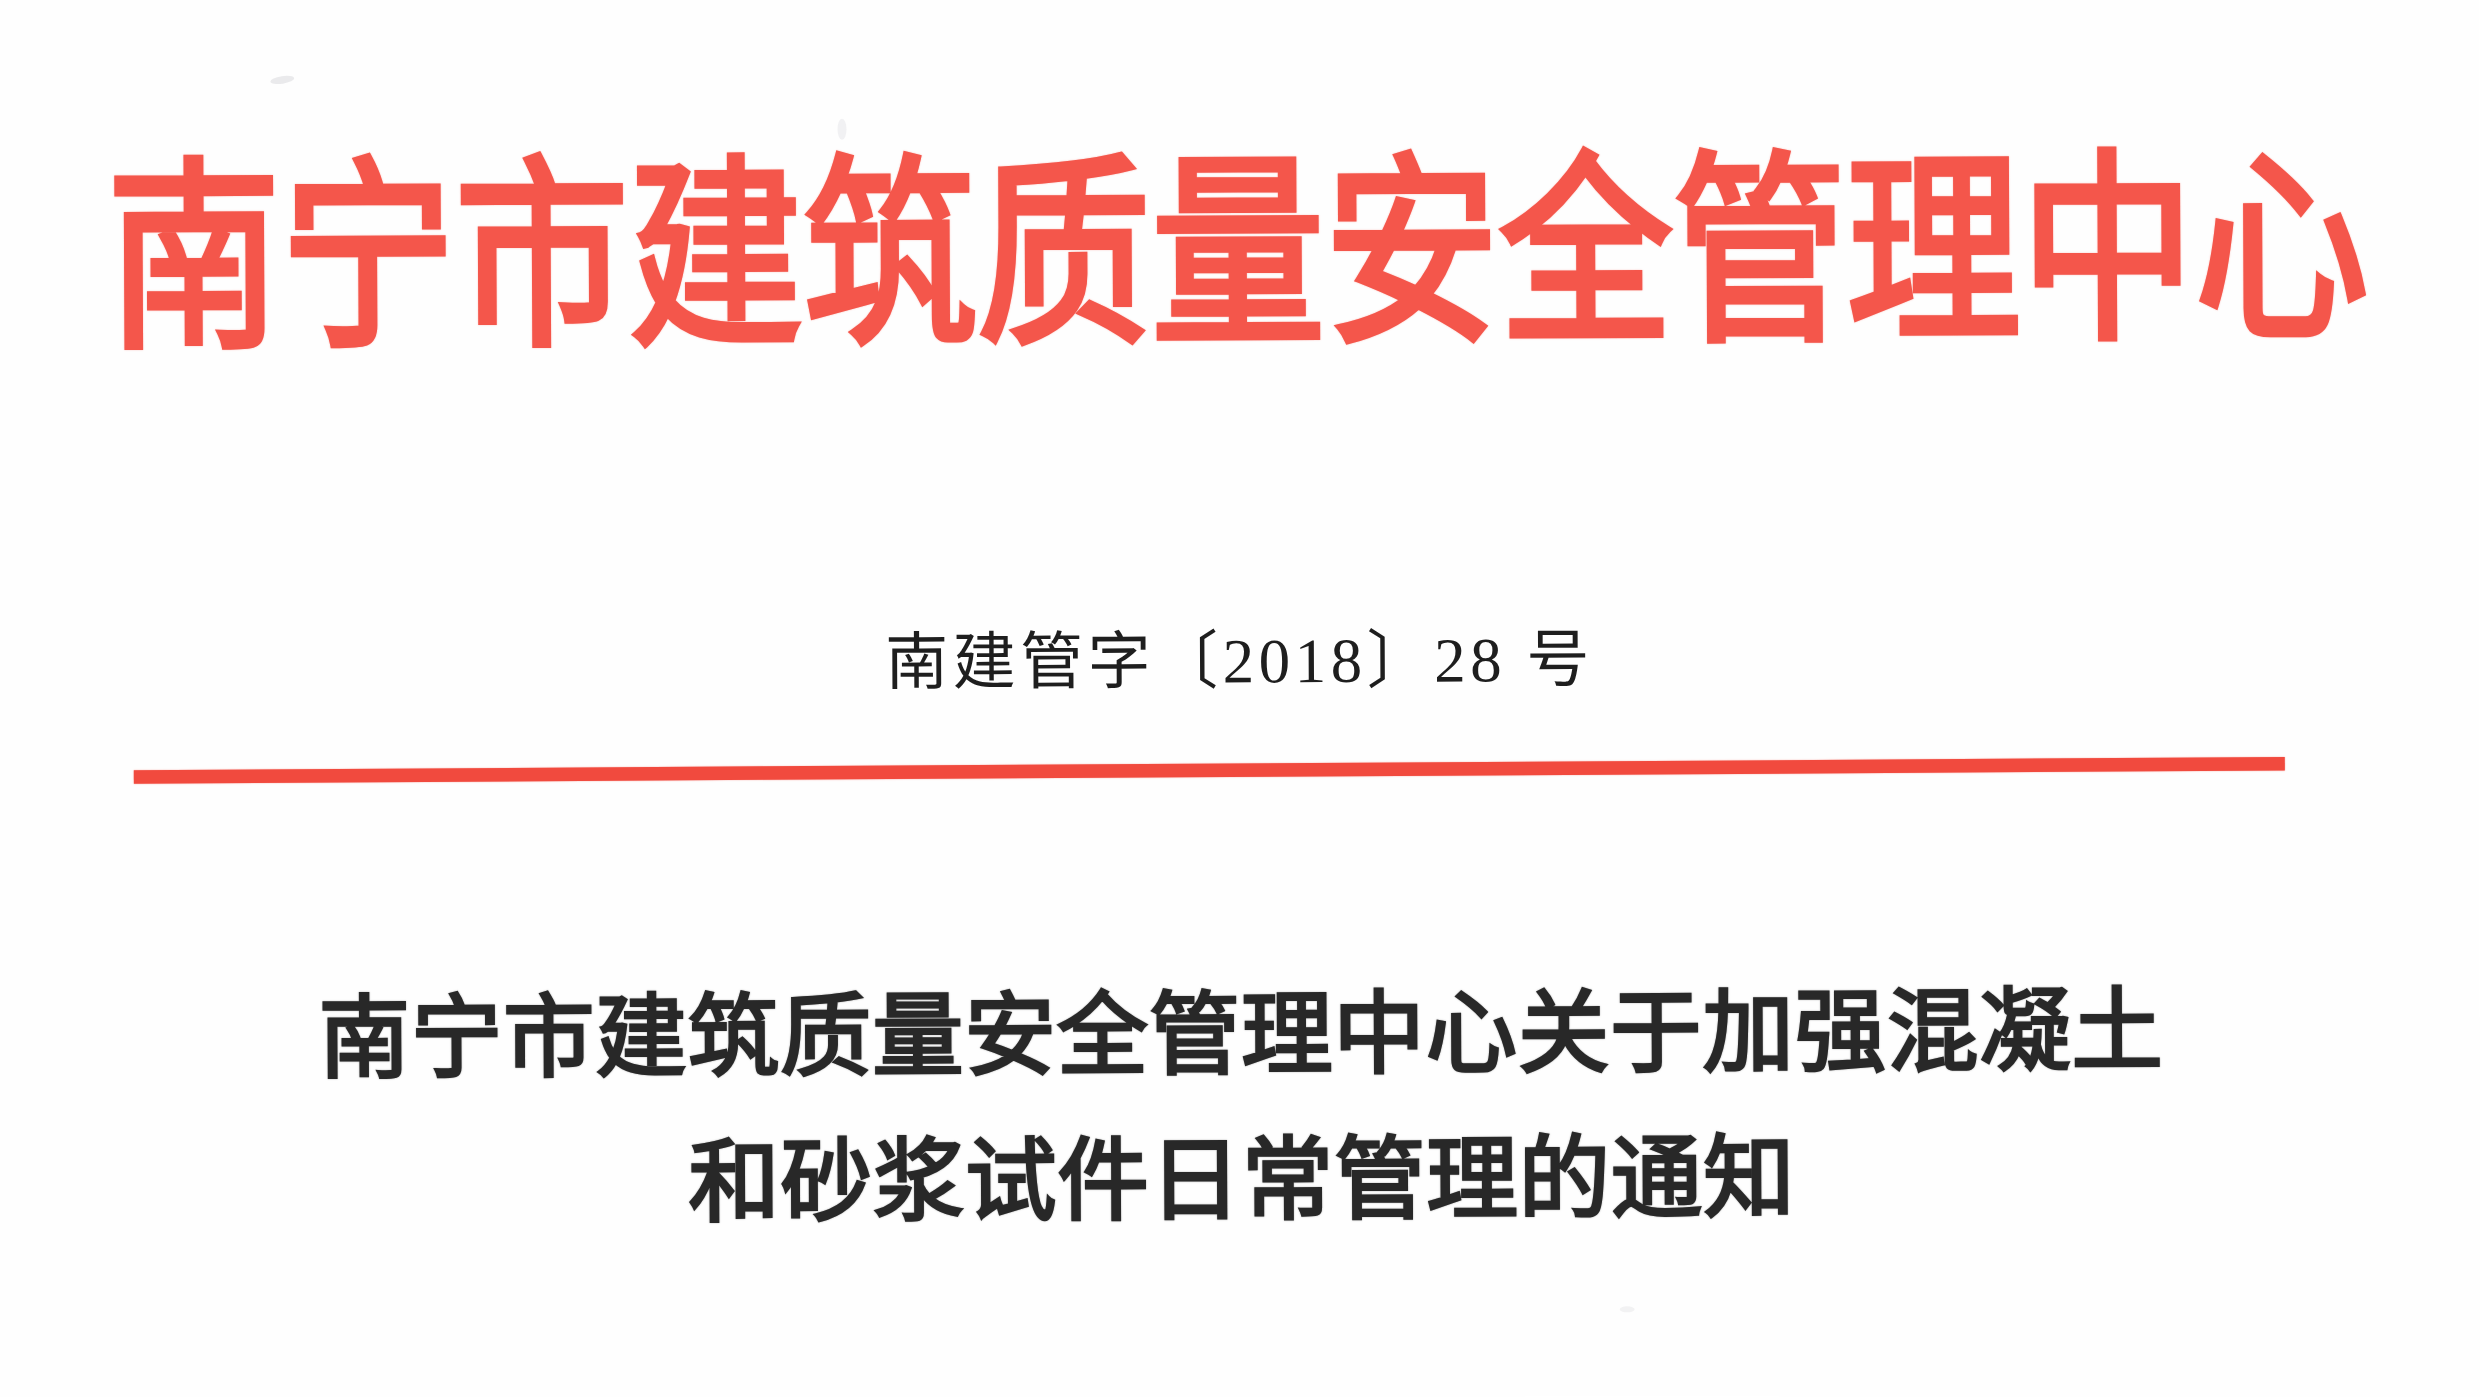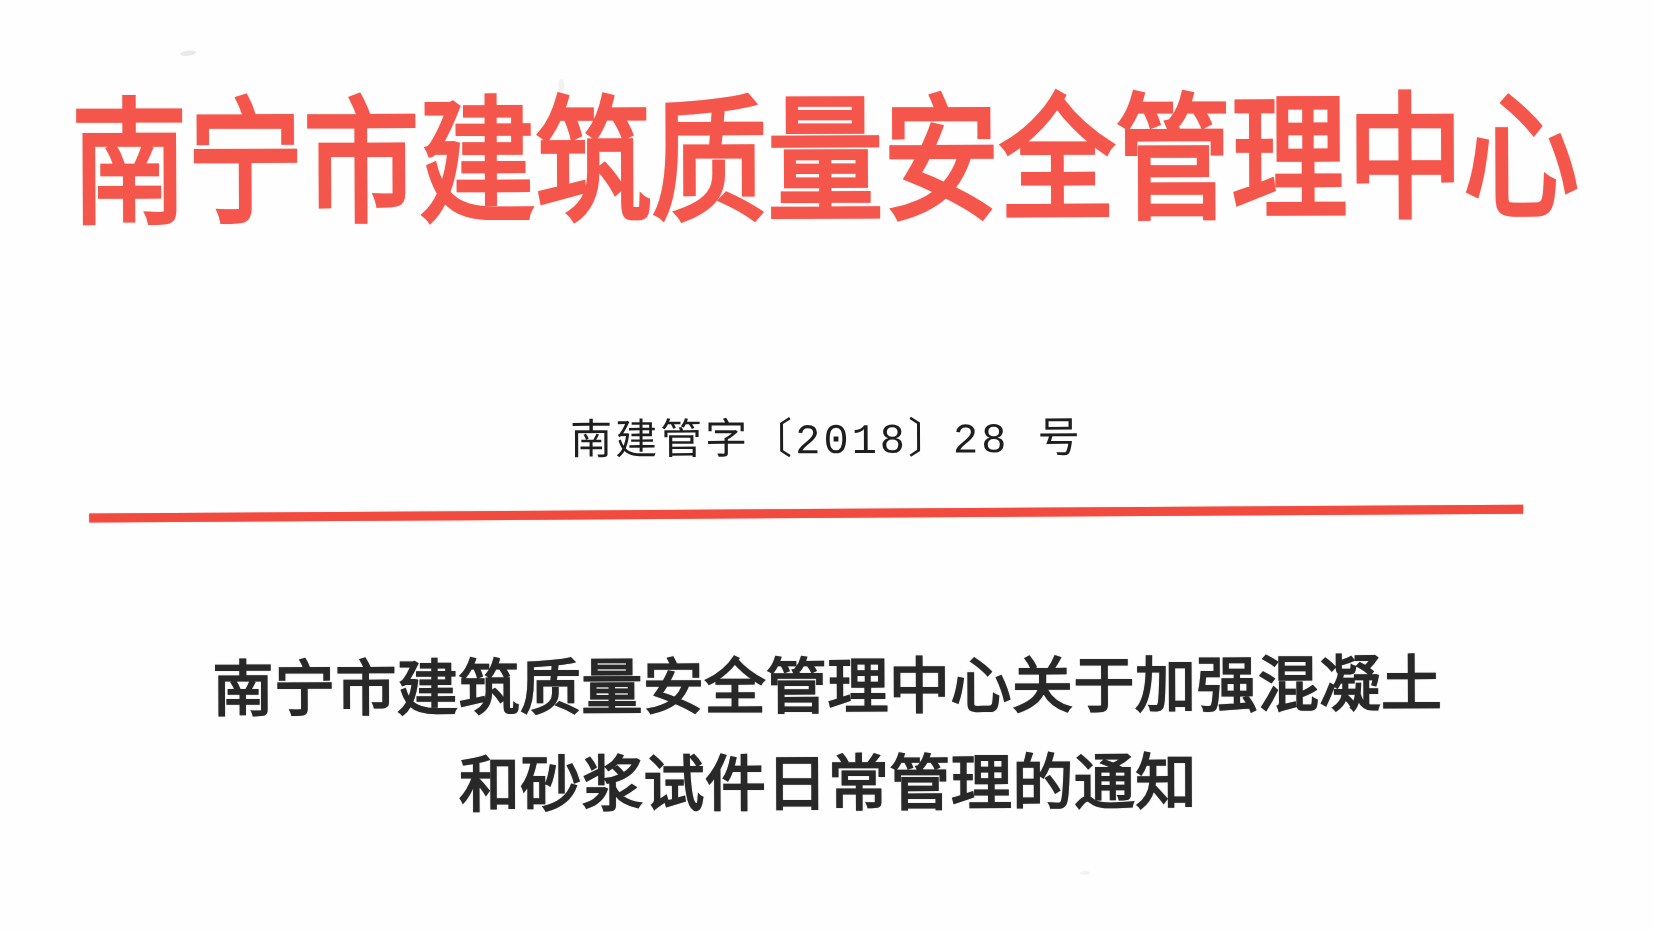--- a/index.html
+++ b/index.html
@@ -6,21 +6,21 @@
     margin: 0;
     padding: 0;
     background: #ffffff;
   }
   .page {
     position: relative;
     width: 1653px;
     height: 931px;
     overflow: hidden;
     background: var(--paper, #fefefe);
-    font-family: Liberation Mono, monospace;
+    font-family: Liberation Serif, serif;
   }
   
   .scan-skew {
     position: absolute;
     inset: 0;
     transform: rotate(-0.25deg);
     transform-origin: 50% 50%;
   }
   
   .red-header {

